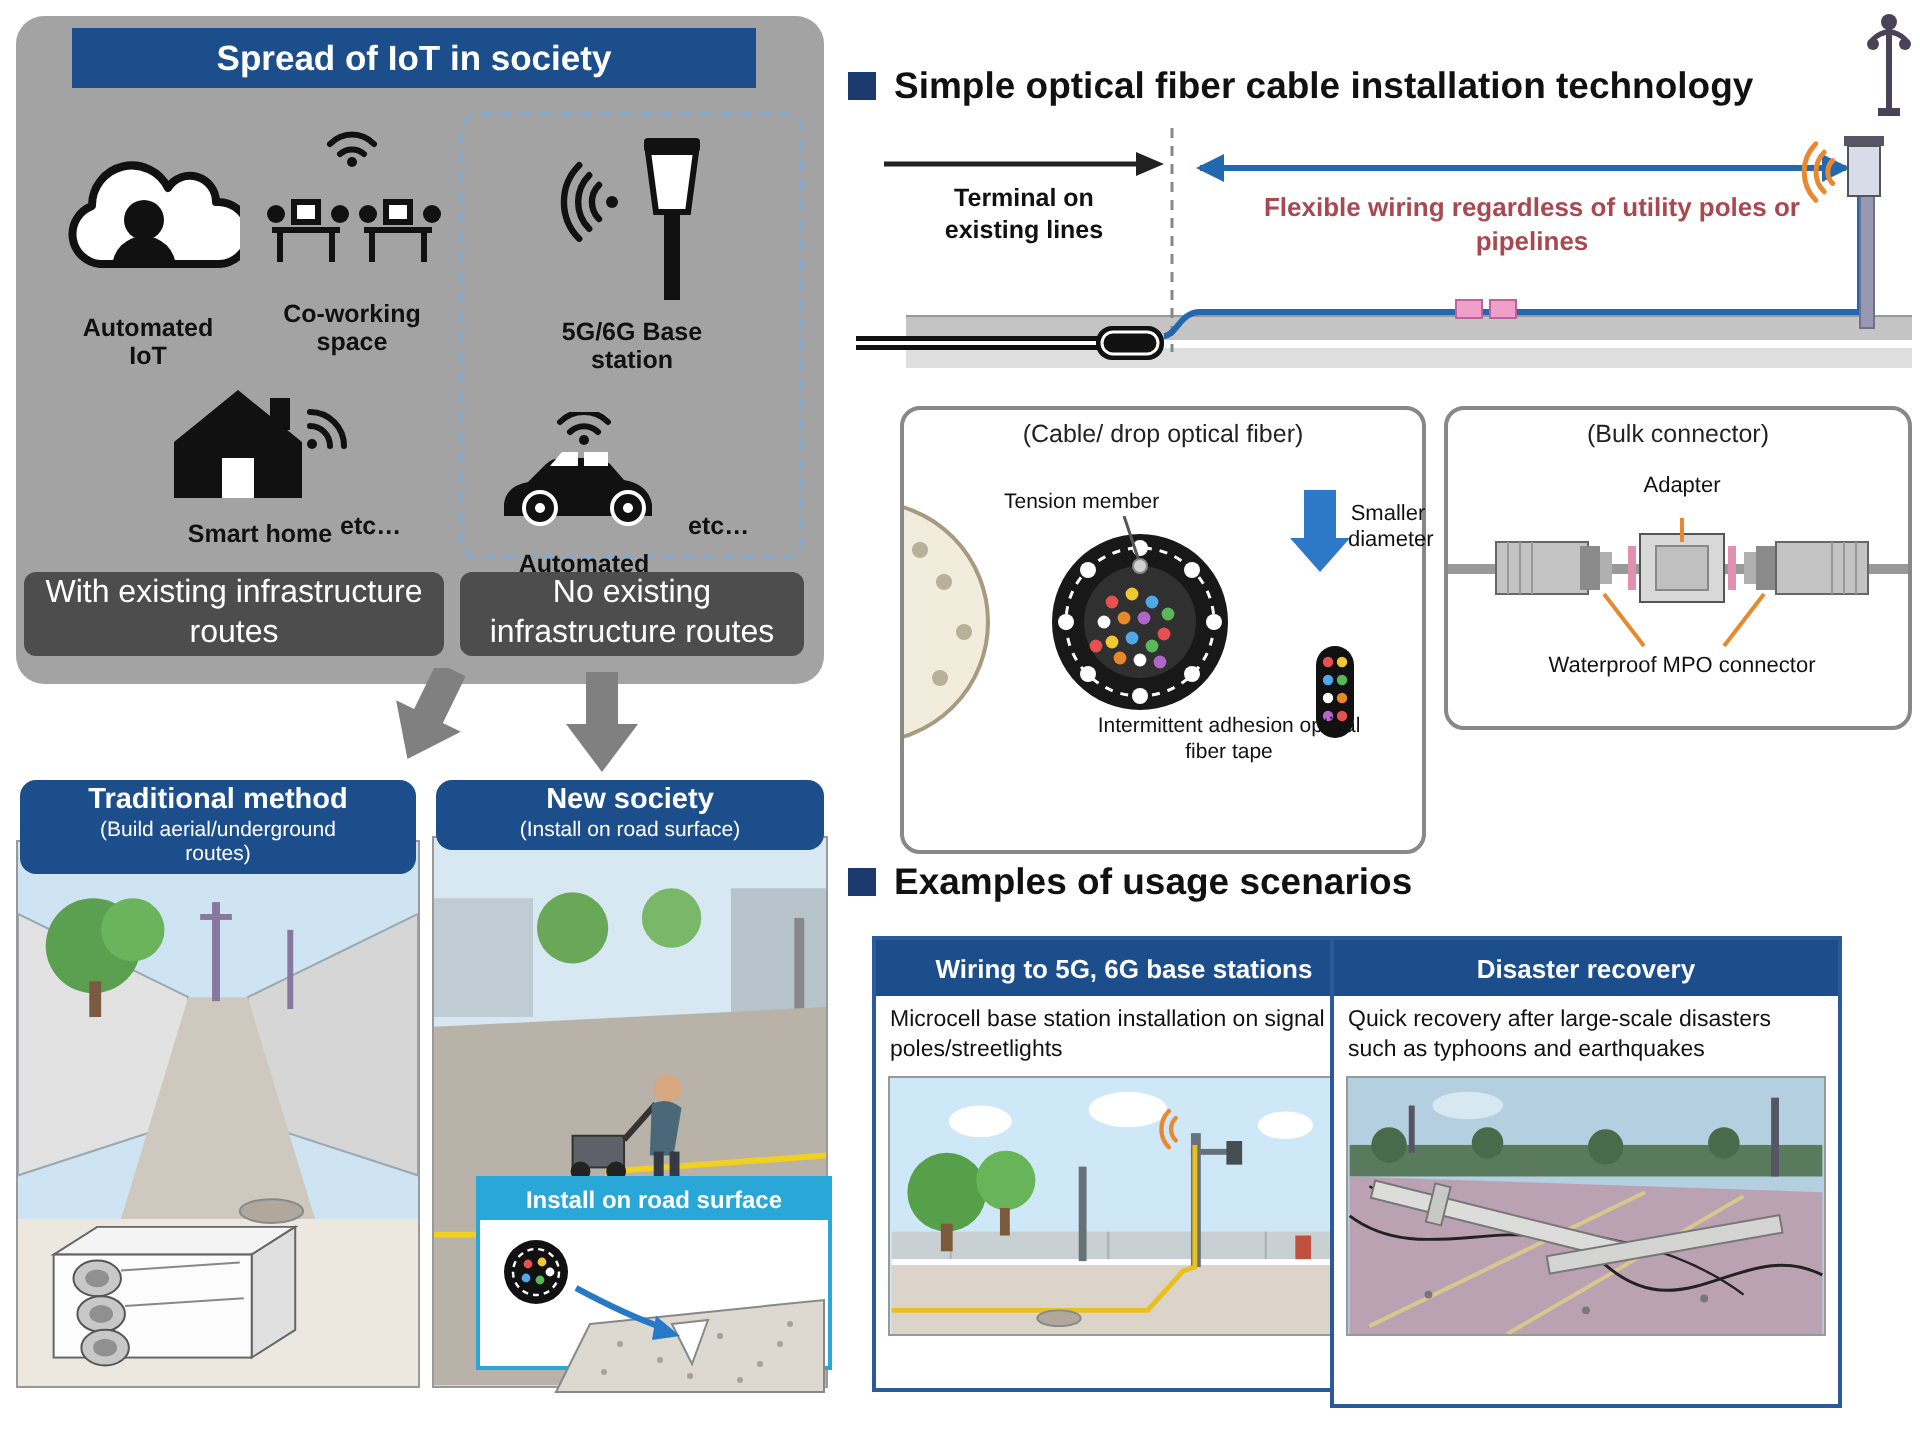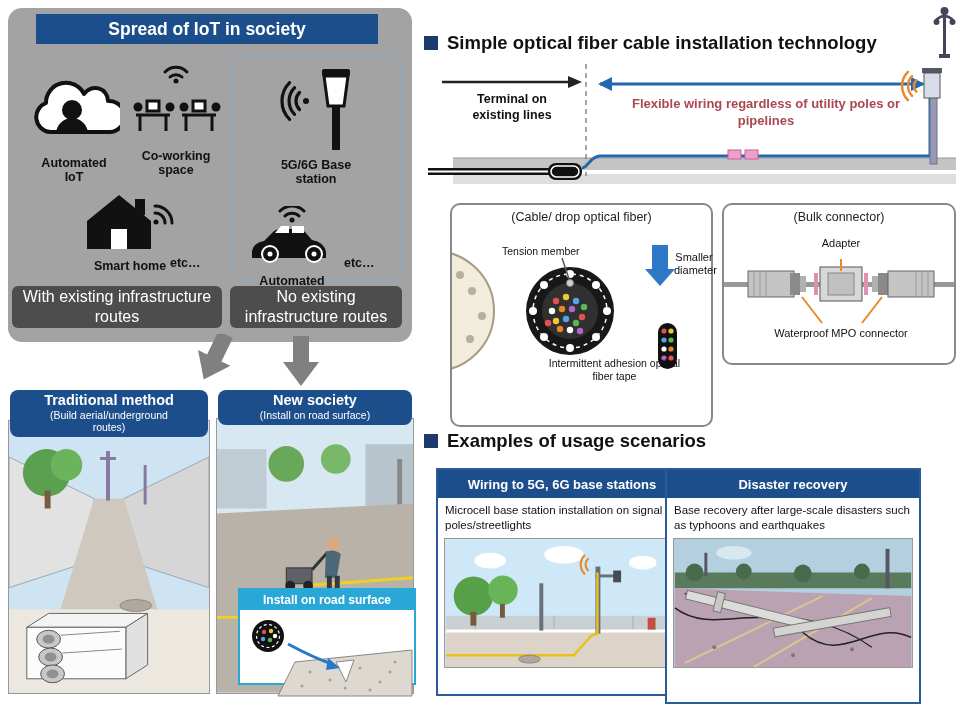--- a/index.html
+++ b/index.html
@@ -431,21 +431,21 @@
         <path d="M140.8 16.8 A13 13 0 0 0 140.8 35.2"></path>
       </g>
       <polyline points="0,118 130,118 148,98 154,96 154,34" fill="none" stroke="#e8c020" stroke-width="2.5"></polyline>
       <ellipse cx="85" cy="122" rx="11" ry="4" fill="#b0a89c" stroke="#888"></ellipse>
       <rect x="205" y="80" width="8" height="12" fill="#c05040"></rect>
     </svg>
   </div>
 
   <div class="scn" style="left:665px;top:468px;width:256px;height:236px">
     <div class="scn-head">Disaster recovery</div>
-    <div class="scn-desc">Base recovery after large-scale disasters such as typhoons and earthquakes</div>
+    <div class="scn-desc">Quick recovery after large-scale disasters such as typhoons and earthquakes</div>
     <svg class="scn-scene" width="240" height="130" viewBox="0 0 240 130" style="background:#b4cfdf">
       <ellipse cx="60" cy="14" rx="18" ry="7" fill="#d8e8f0"></ellipse>
       <rect x="0" y="34" width="240" height="16" fill="#5a7a5c"></rect>
       <circle cx="20" cy="34" r="9" fill="#4a6a4c"></circle>
         <circle cx="70" cy="33" r="8" fill="#4a6a4c"></circle>
       <circle cx="130" cy="35" r="9" fill="#4a6a4c"></circle>
         <circle cx="190" cy="33" r="8" fill="#4a6a4c"></circle>
       <rect x="30" y="14" width="3" height="24" fill="#556"></rect>
       <rect x="214" y="10" width="4" height="40" fill="#556"></rect>
       <polygon points="0,50 240,58 240,130 0,130" fill="#bba2b2"></polygon>

